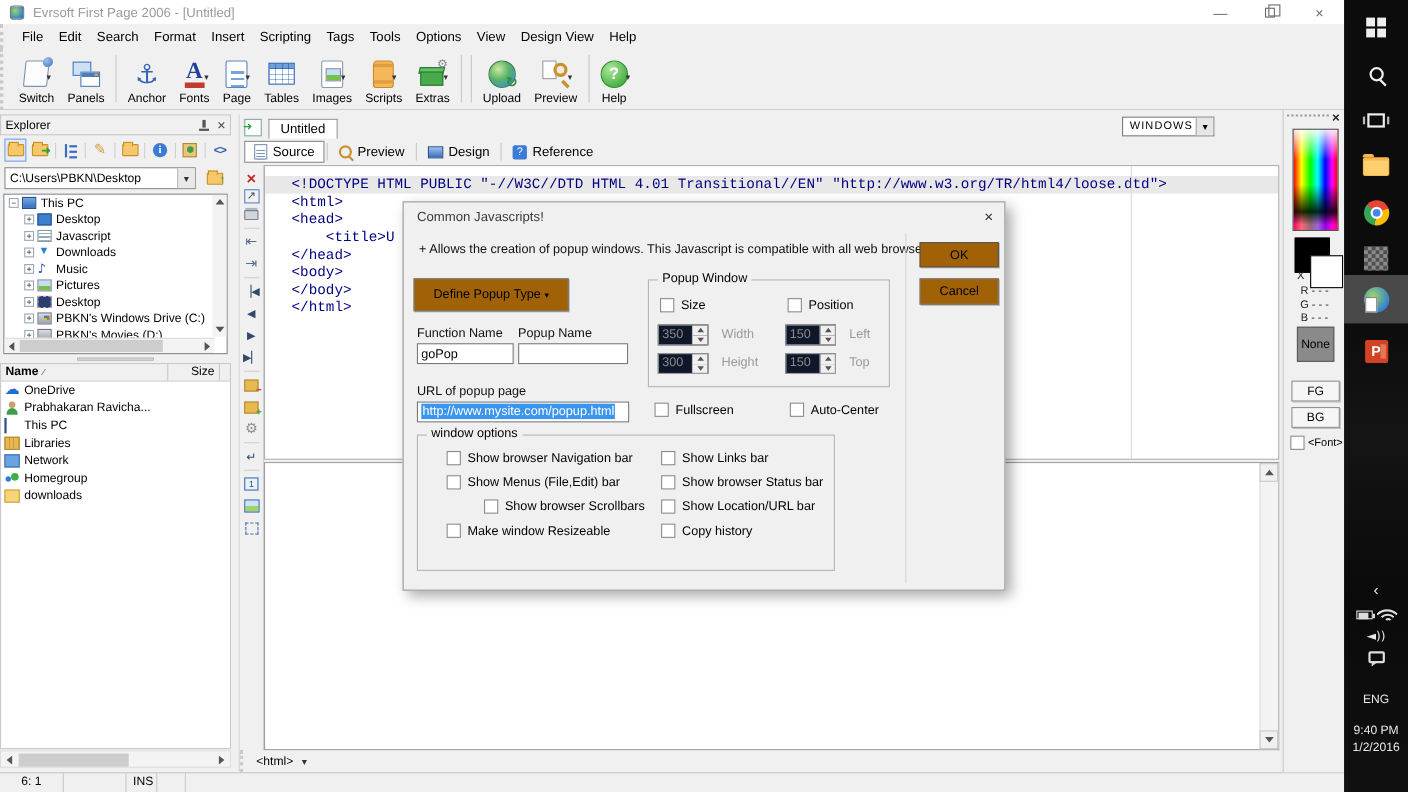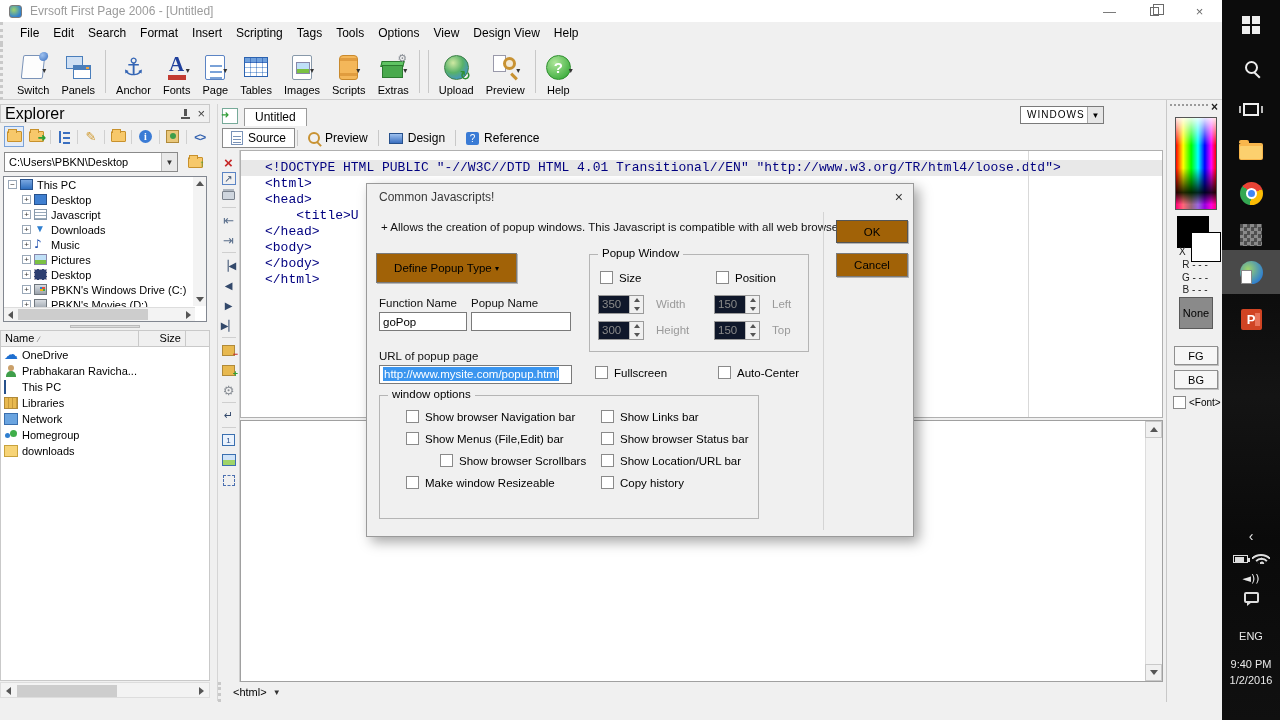--- a/index.html
+++ b/index.html
@@ -63,21 +63,21 @@
   .i-globe .arr { position:absolute; right:-3px; bottom:-4px; font-size:13px; color:#2f8f35; font-weight:bold; }
   .i-preview { position:relative; width:26px; height:26px; }
   .i-preview .pg { position:absolute; left:1px; top:1px; width:13px; height:17px; background:#fff; border:1px solid #99a; }
   .i-preview .mag { position:absolute; right:2px; top:3px; width:13px; height:13px; border:3px solid #c89232; border-radius:50%; background:#f4e6c8aa; }
   .i-preview .hnd { position:absolute; right:0; bottom:2px; width:8px; height:3px; background:#c89232; transform:rotate(45deg); }
   .i-help { width:25px; height:25px; border-radius:50%; background:radial-gradient(circle at 35% 30%, #aee69a, #3fae3f 80%); border:1px solid #2e8f2e; color:#fff; font-weight:bold; font-size:15px; display:flex; align-items:center; justify-content:center; }
 
   
   #explorer { position:absolute; left:0; top:104px; width:210px; height:597px; background:#f0f0f0; }
   #exp-head { position:absolute; left:0; top:0; width:100%; height:19px; border:1px solid #c9c9c9; background:#f0f0f0; display:flex; align-items:center; padding:0 4px; }
-  #exp-head .t { font-size:16px; }
+  #exp-head .t { font-size:11px; }
   #exp-head .pin { margin-left:auto; width:10px; height:10px; position:relative; }
   #exp-head .pin:before { content:""; position:absolute; left:4px; top:0; width:3px; height:7px; background:#555; }
   #exp-head .pin:after { content:""; position:absolute; left:1px; bottom:0; width:9px; height:2px; background:#555; }
   .xglyph { color:#444; font-size:13px; line-height:1; margin-left:7px; }
   #exp-icons { position:absolute; left:0; top:20px; width:100%; height:25px; display:flex; align-items:center; padding-left:4px; gap:2px; }
   .eico { width:22px; height:21px; display:flex; align-items:center; justify-content:center; position:relative; }
   .eico.pressed { background:#e3ecf8; border:1px solid #7aa2d8; }
   .esep { width:1px; height:14px; background:#d0d0d0; margin:0 1px; }
   .mini-folder { width:15px; height:11px; background:#f7c86a; border:1px solid #c8912c; border-radius:1px; position:relative; }
   .mini-folder:before { content:""; position:absolute; left:0; top:-3px; width:7px; height:3px; background:#f7c86a; border:1px solid #c8912c; border-bottom:none; }
@@ -114,21 +114,21 @@
   #tree .vscroll { position:absolute; right:0; top:0; width:13px; height:129px; background:#f3f3f3; }
   #tree .hscroll { position:absolute; left:0; bottom:0; width:191px; height:14px; background:#f3f3f3; border-top:1px solid #ddd; }
   .arrbox { position:absolute; width:13px; height:13px; display:flex; align-items:center; justify-content:center; }
   .tri-u { width:0; height:0; border-left:4px solid transparent; border-right:4px solid transparent; border-bottom:5px solid #555; }
   .tri-d { width:0; height:0; border-left:4px solid transparent; border-right:4px solid transparent; border-top:5px solid #555; }
   .tri-l { width:0; height:0; border-top:4px solid transparent; border-bottom:4px solid transparent; border-right:5px solid #555; }
   .tri-r { width:0; height:0; border-top:4px solid transparent; border-bottom:4px solid transparent; border-left:5px solid #555; }
   .thumb-h { position:absolute; top:1px; height:11px; background:#cdcdcd; }
   #exp-split { position:absolute; left:70px; top:221px; width:70px; height:3px; background:#dcdcdc; border:1px solid #bbb; }
   #list-head { position:absolute; left:0; top:226px; width:210px; height:17px; background:#f0f0f0; border:1px solid #c9c9c9; display:flex; font-size:11px; }
-  #list-head .c1 { width:138px; border-right:1px solid #c9c9c9; padding:1px 4px; }
+  #list-head .c1 { width:152px; border-right:1px solid #c9c9c9; padding:1px 4px;font-weight:bold; }
   #list-head .c1 .sort { font-size:8px; color:#777; margin-left:4px; }
   #list-head .c2 { width:47px; text-align:right; padding:1px 4px; border-right:1px solid #c9c9c9; }
   #flist { position:absolute; left:0; top:243px; width:210px; height:334px; background:#fff; border:1px solid #c9c9c9; border-top:none; }
   .frow { display:flex; align-items:center; height:16px; font-size:11px; padding-left:3px; white-space:nowrap; }
   .fi { width:14px; height:12px; margin-right:4px; flex:none; position:relative; }
   .fi-cloud { color:#1f6fd0; font-size:14px; line-height:10px; }
   .fi-person { background:transparent; }
   .fi-person:before { content:""; position:absolute; left:4px; top:0; width:6px; height:6px; border-radius:50%; background:#caa06a; }
   .fi-person:after { content:""; position:absolute; left:2px; top:6px; width:10px; height:6px; border-radius:5px 5px 0 0; background:#3f9e4a; }
   .fi-lib { background:#e8b94f; border:1px solid #b08a3a; background-image:repeating-linear-gradient(90deg, transparent 0 3px, #c89a3a 3px 4px); }
@@ -655,20 +655,27 @@
             <span class="tri-d"></span>
           </div>
       </div>
     </div>
 
     <div id="tagbar">
       <span class="tag">&lt;html&gt;</span>
       <span class="db">▼</span>
     </div>
 
+    <div id="statusbar">
+      <div class="cell" style="width:58px;">6: 1</div>
+      <div class="cell" style="width:57px;"></div>
+      <div class="cell" style="width:28px;">INS</div>
+      <div class="cell" style="width:26px;"></div>
+      <div class="cell" style="flex:1;border-right:none;"></div>
+    </div>
 
     <div id="colorpanel">
       <div id="cp-grip"></div>
       <div id="cp-close">×</div>
       <div id="rainbow"></div>
       <div id="fgswatch"></div>
       <div id="bgswatch"></div>
       <div id="cp-x">X</div>
       <div class="rgbline" style="top:159px;">R - - -</div>
       <div class="rgbline" style="top:172px;">G - - -</div>

